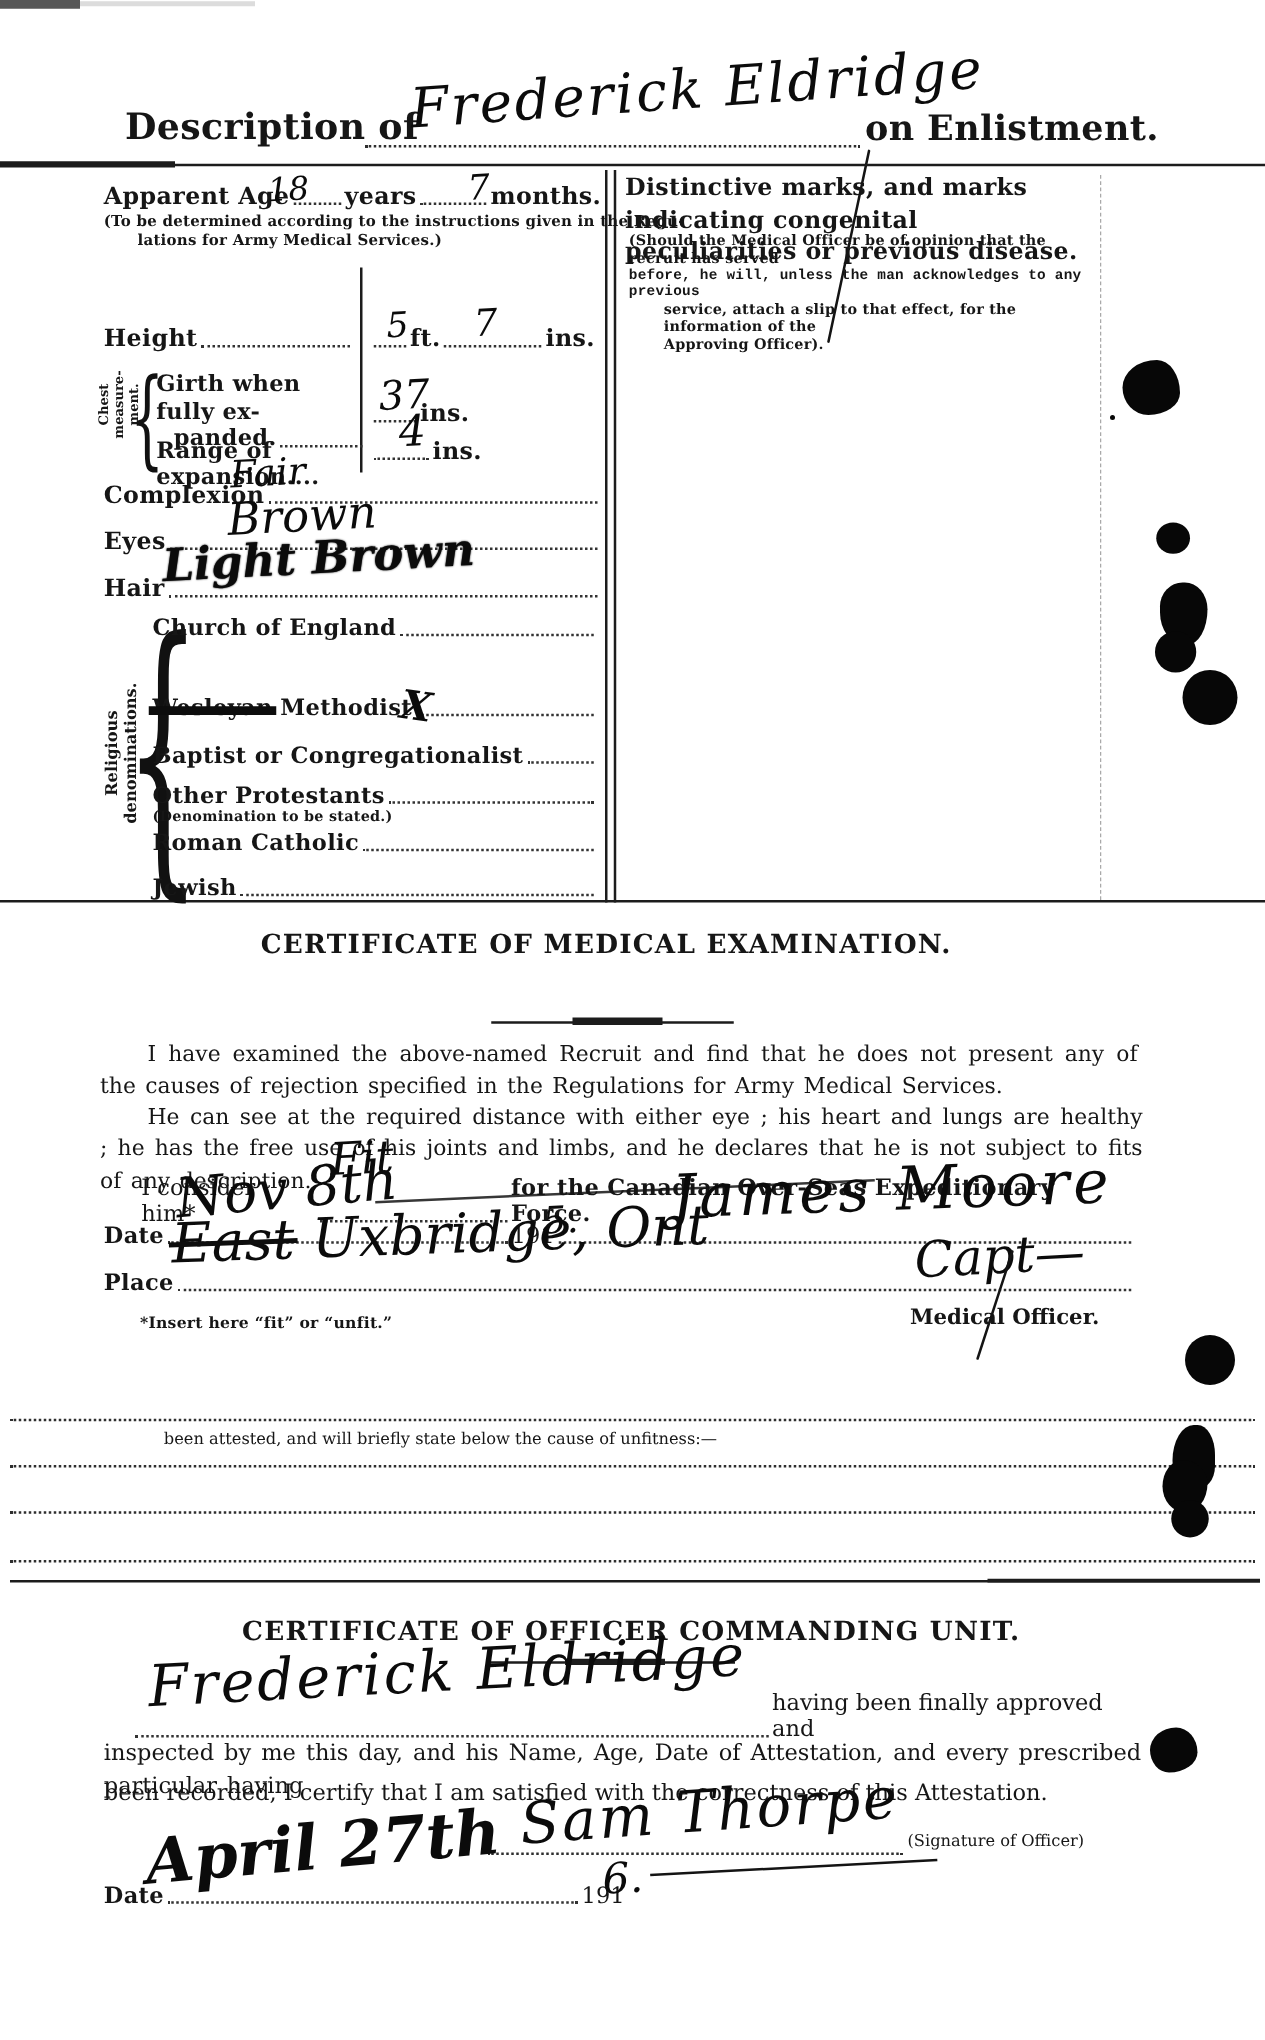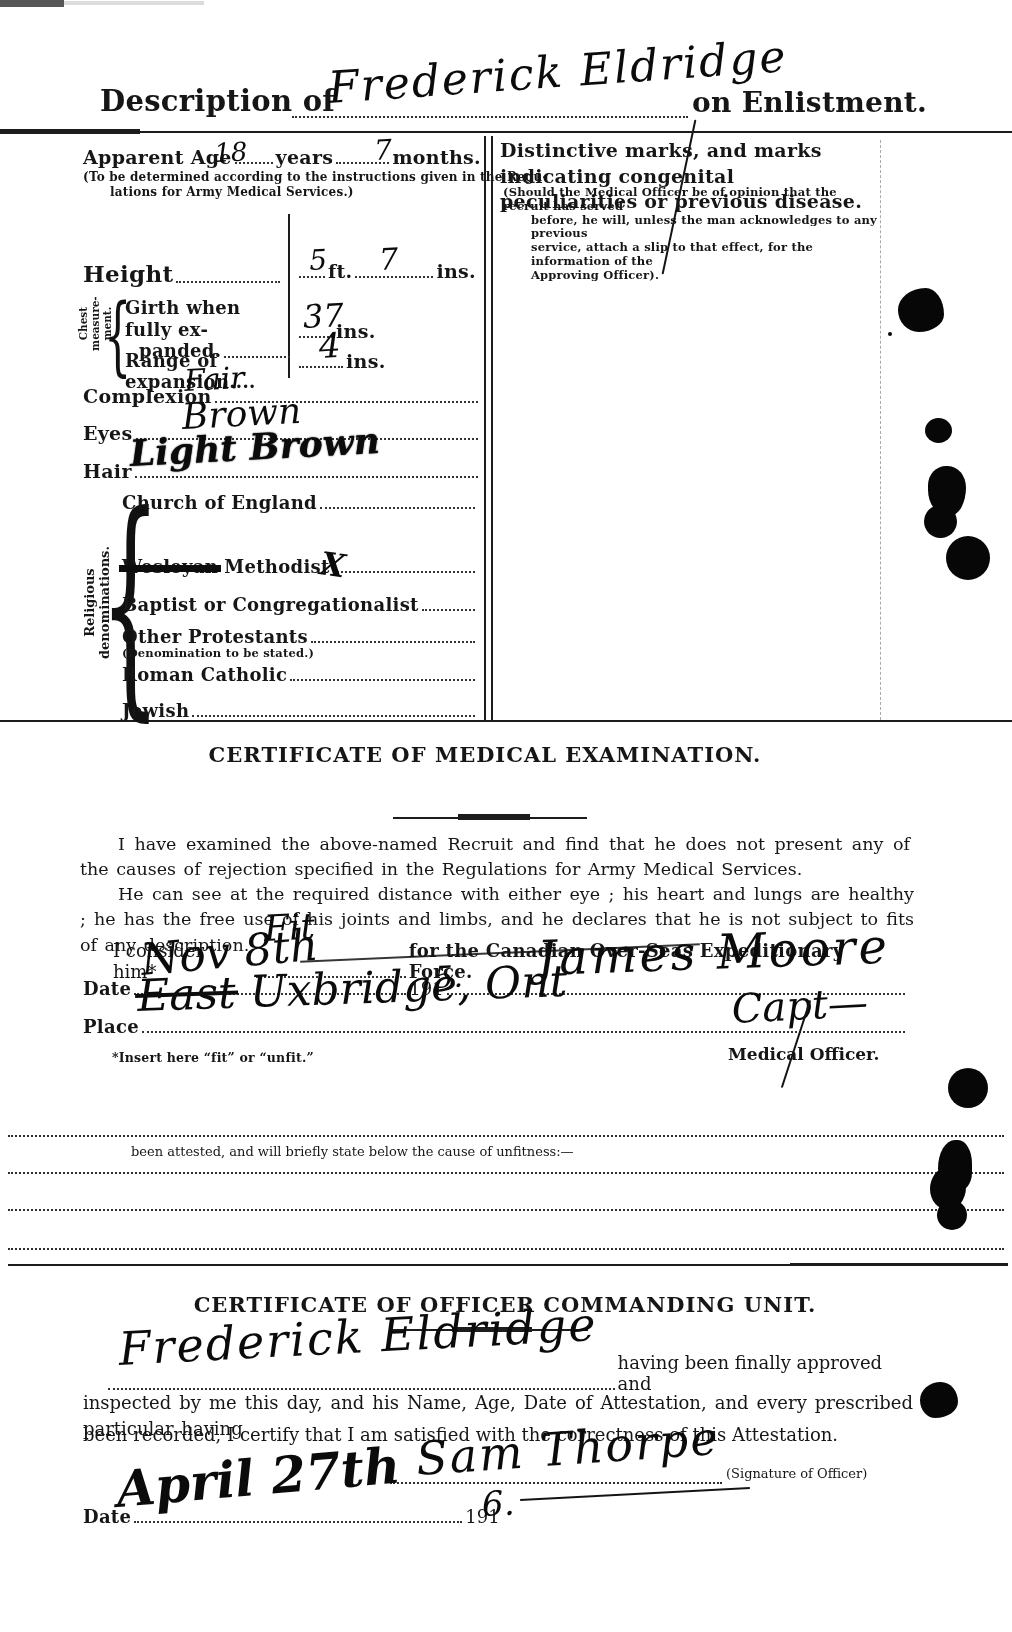--- a/index.html
+++ b/index.html
@@ -56,21 +56,21 @@
     <span class="dots" style="flex:1.4;"></span>
     <span class="lbl">months.</span>
     <span class="hw" style="left:132px;top:-8px;font-size:26px;">18</span>
     <span class="hw" style="left:292px;top:-12px;font-size:28px;">7</span>
   </div>
   <div class="abs smallnote" style="left:83px;top:170px;">(To be determined according  to the instructions given in the Regu-</div>
   <div class="abs smallnote" style="left:110px;top:185px;">lations for Army Medical Services.)</div>
 
   <div class="vline" style="left:288px;top:214px;width:2px;height:164px;"></div>
 
-  <div class="row" style="left:83px;top:260px;width:200px;font-size:23px;">
+  <div class="row" style="left:83px;top:260px;width:200px;font-size:19px;">
     <span class="lbl">Height</span>
     <span class="dots"></span>
   </div>
   <div class="row" style="left:296px;top:260px;width:180px;font-size:19px;">
     <span class="dotseg" style="width:26px;"></span>
     <span class="lbl">ft.</span>
     <span class="dots"></span>
     <span class="lbl">ins.</span>
     <span class="hw" style="left:14px;top:-16px;font-size:28px;">5</span>
     <span class="hw" style="left:84px;top:-18px;font-size:30px;">7</span>
@@ -154,21 +154,21 @@
     <span class="lbl">Jewish</span>
     <span class="dots"></span>
   </div>
 
   <div class="abs lbl" style="left:500px;top:138px;width:392px;font-size:19px;line-height:1.35;">
     <div>Distinctive marks, and marks indicating congenital</div>
     <div>peculiarities or previous disease.</div>
   </div>
   <div class="abs smallnote" style="left:503px;top:186px;width:382px;font-size:11.5px;">
     <div>(Should the Medical Officer be of opinion that the recruit has served</div>
-    <div style="margin-left:28px;">before, he will, unless the man acknowledges to any previous</div>
+    <div style="font-family:Liberation Mono, monospace;">before, he will, unless the man acknowledges to any previous</div>
     <div style="margin-left:28px;">service, attach a slip to that effect, for the information of the</div>
     <div style="margin-left:28px;">Approving Officer).</div>
   </div>
 
   <div class="abs heading" style="left:0;top:742px;width:970px;">CERTIFICATE OF MEDICAL EXAMINATION.</div>
   <div class="hline" style="left:393px;top:817px;width:194px;height:2px;"></div>
   <div class="hline" style="left:458px;top:814px;width:72px;height:6px;"></div>
 
   <div class="abs para" style="left:80px;top:832px;width:830px;text-indent:38px;">I have  examined the above-named  Recruit and  find  that  he  does  not  present  any  of  the causes of rejection specified in the Regulations for Army Medical Services.</div>
   <div class="abs para" style="left:80px;top:882px;width:834px;text-indent:38px;">He can see at  the  required  distance  with  either  eye ;  his heart and lungs are healthy ;  he has the free use of his joints and limbs, and he declares that he is not subject to fits of any description.</div>

